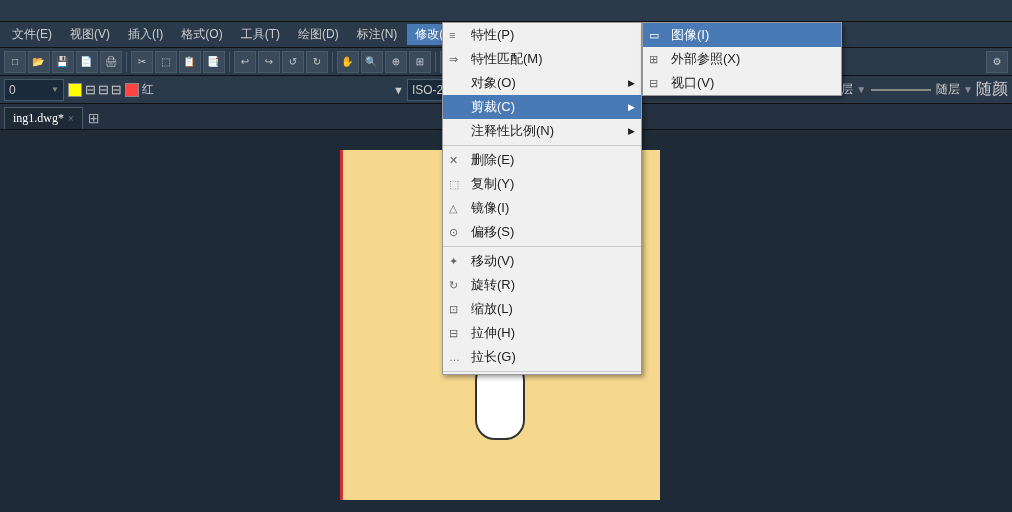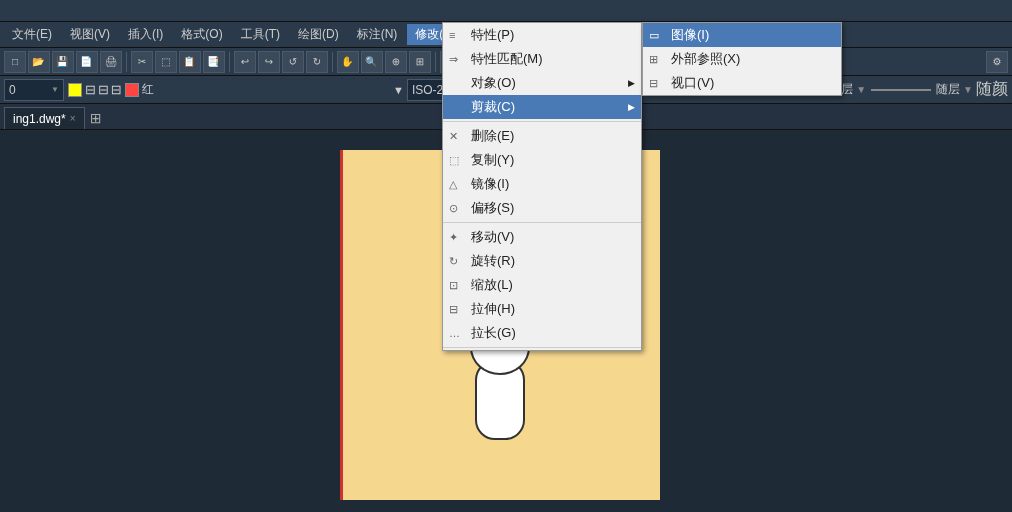--- a/index.html
+++ b/index.html
@@ -89,20 +89,21 @@
       background: #1a2a3a;
       border: 1px solid #4a5a6a;
       border-bottom: none;
       padding: 0 8px;
       display: flex;
       align-items: center;
       gap: 4px;
       font-size: 12px;
       color: #aaa;
       cursor: pointer;
+      font-family: Liberation Serif, serif;
     }
     .tab.active {
       background: #1e2a35;
       color: #fff;
     }
     .tab-close {
       font-size: 10px;
       color: #888;
       cursor: pointer;
     }
@@ -395,20 +396,24 @@
     <span>特性匹配(M)</span>
   </div>
   <div class="ctx-menu-item has-sub">
     <span class="item-icon"> </span>
     <span>对象(O)</span>
   </div>
   <div class="ctx-menu-item highlighted has-sub">
     <span class="item-icon"> </span>
     <span>剪裁(C)</span>
   </div>
+  <div class="ctx-menu-item has-sub">
+    <span class="item-icon"> </span>
+    <span>注释性比例(N)</span>
+  </div>
   <div class="ctx-menu-sep"></div>
   <div class="ctx-menu-item">
     <span class="item-icon">✕</span>
     <span>删除(E)</span>
   </div>
   <div class="ctx-menu-item">
     <span class="item-icon">⬚</span>
     <span>复制(Y)</span>
   </div>
   <div class="ctx-menu-item">

